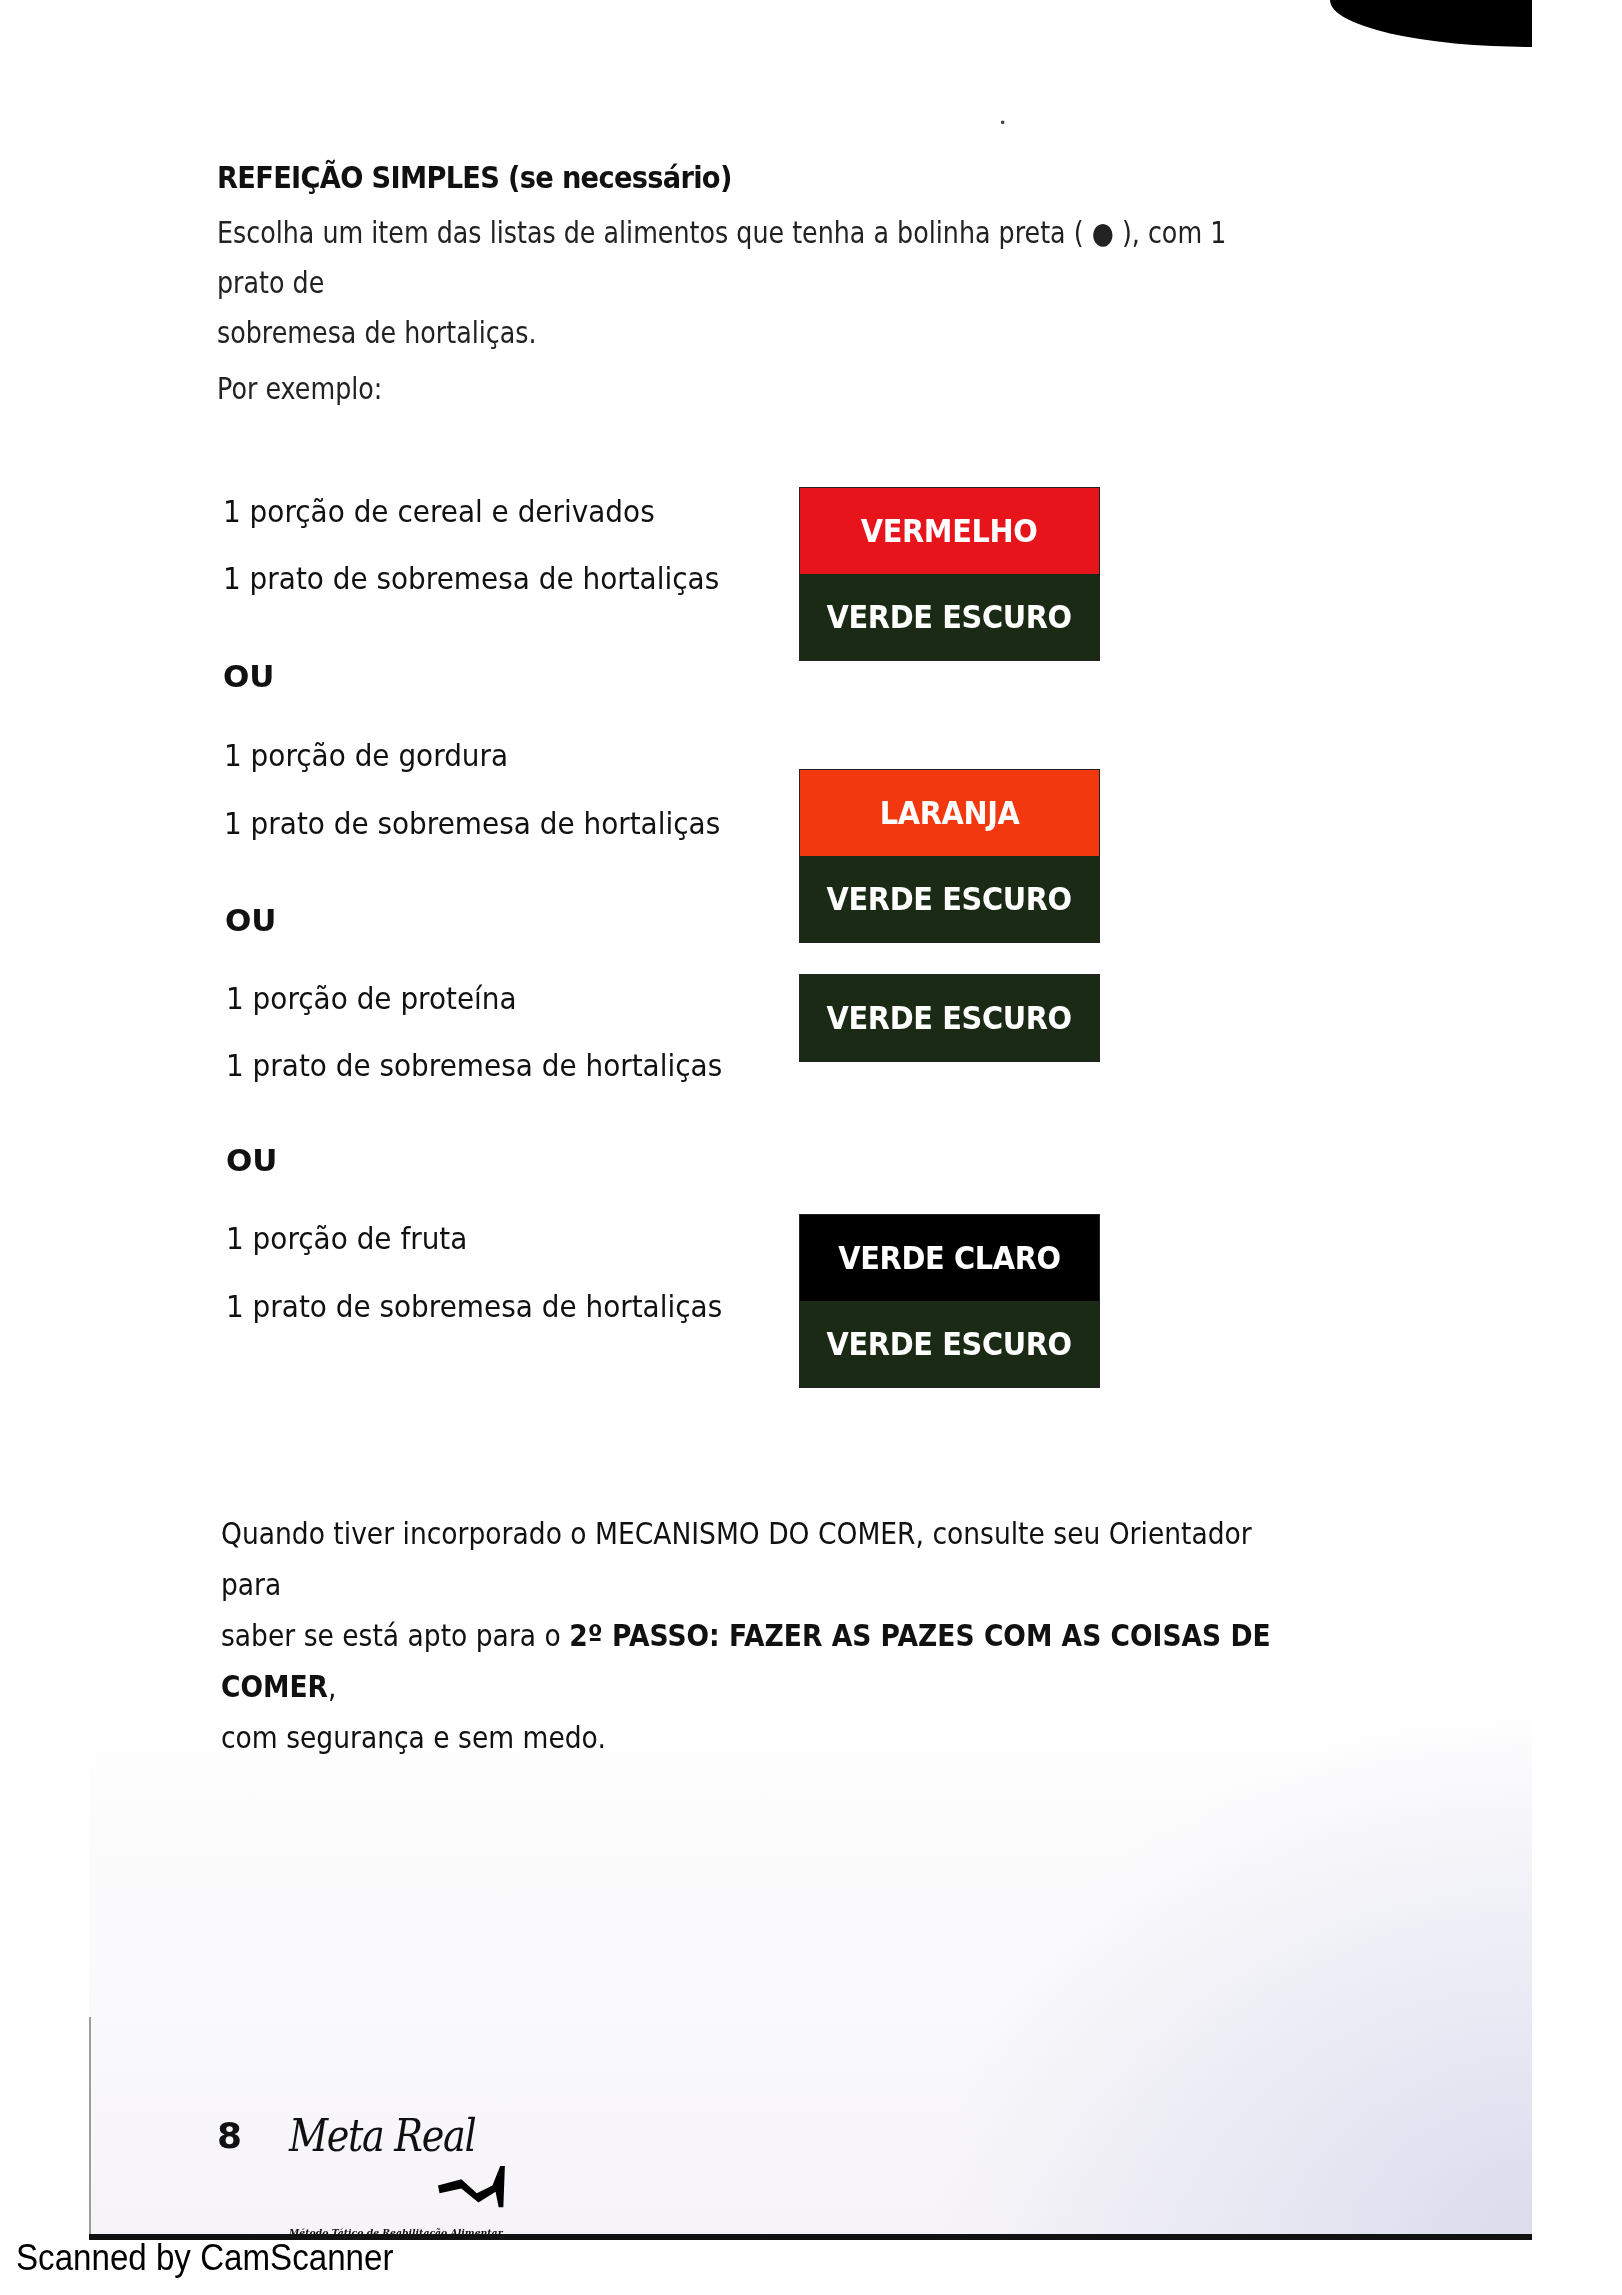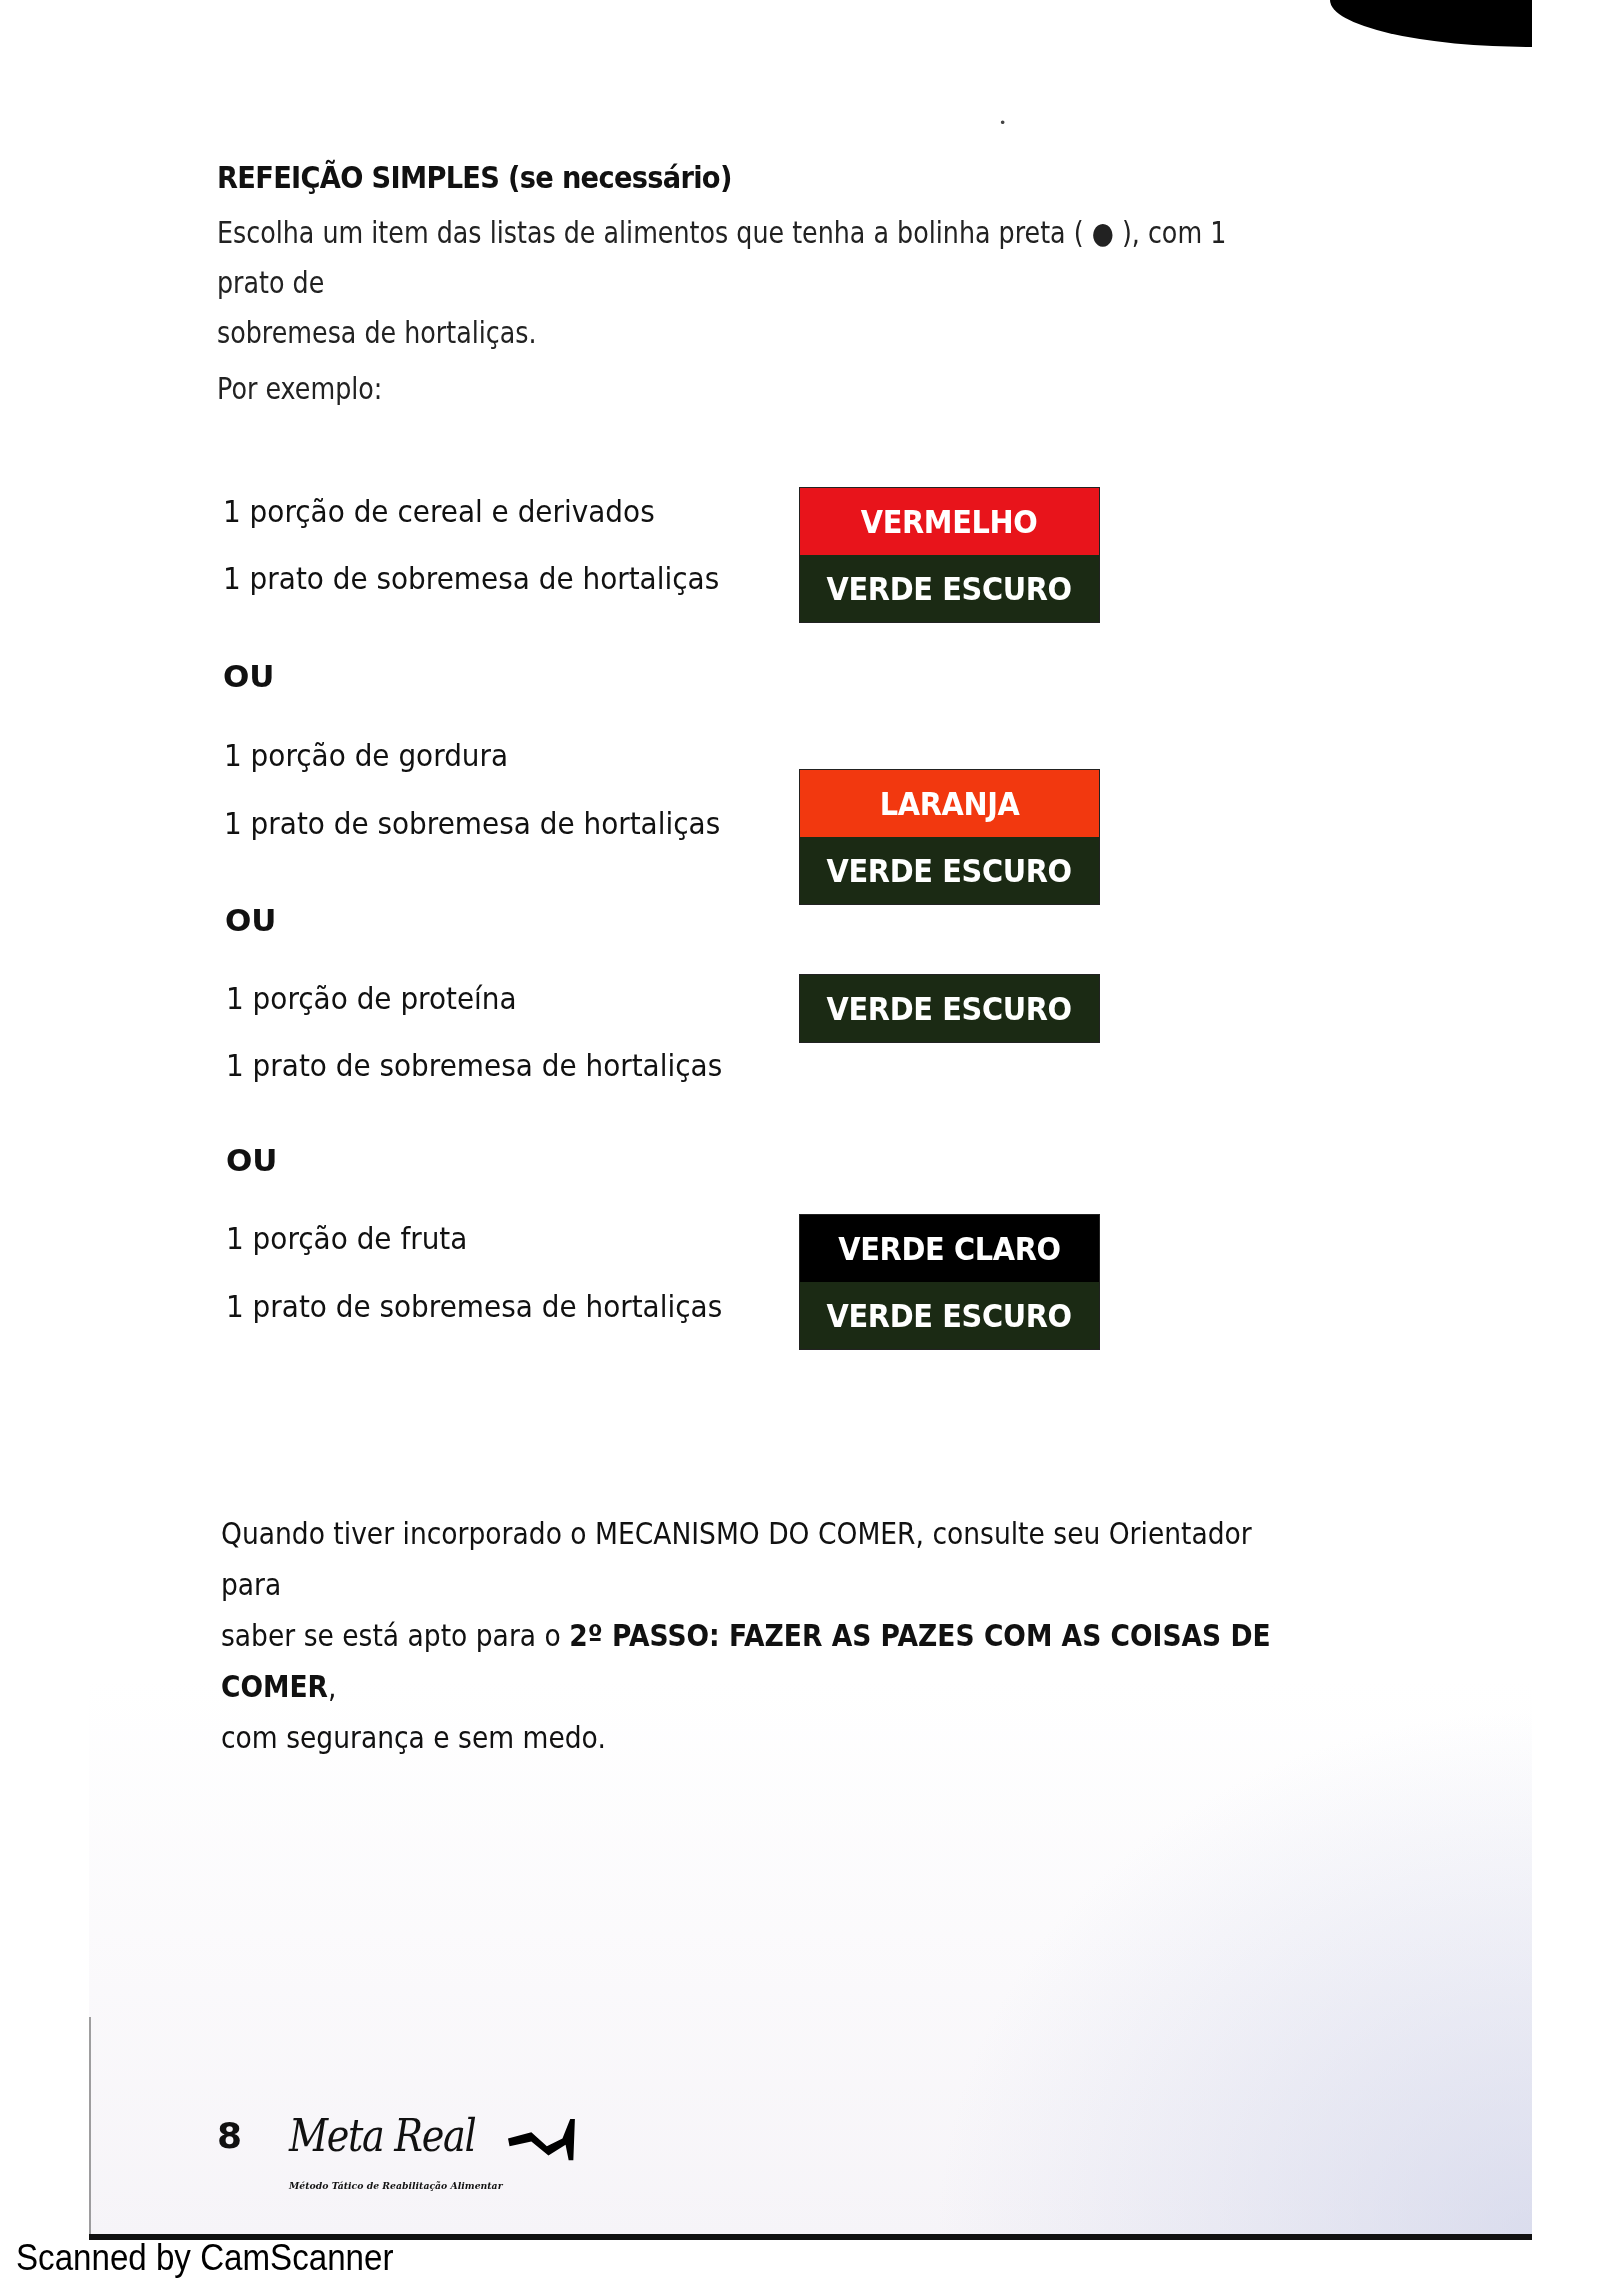--- a/index.html
+++ b/index.html
@@ -27,31 +27,31 @@
     font-size: 36px; color: #000; transform: scaleX(.92); transform-origin: left;
   }
   .title { position: absolute; left: 217px; top: 159px; font-size: 31px; font-weight: bold; letter-spacing: -0.8px; transform: scaleX(.88); transform-origin: left; }
   .intro { position: absolute; left: 217px; top: 208px; width: 1241px; font-size: 29.5px; line-height: 50px; transform: scaleX(.86); transform-origin: left; color: #222; }
   .intro p { margin: 0; }
   .ex-label { position: absolute; left: 217px; top: 372px; font-size: 29.5px; color: #222; transform: scaleX(.86); transform-origin: left; }
   .row-label { position: absolute; font-size: 31px; color: #111; transform: scaleX(.9); transform-origin: left; }
   .ou { position: absolute; font-size: 31px; font-weight: bold; margin-top: 8px; }
   .tag { position: absolute; left: 799px; width: 299px; border: 1.6px solid #222; }
   .tag .top, .tag .bot {
-    height: 67px; display: flex; align-items: center; justify-content: center;
+    height: 86px; display: flex; align-items: center; justify-content: center;
     color: #fff; font-weight: bold; font-size: 32px; letter-spacing: -0.4px;
   }
   .tag .top span, .tag .bot span { transform: scaleX(.9); display: inline-block; }
   .closing { position: absolute; left: 221px; top: 1509px; width: 1210px; font-size: 29.5px; line-height: 51px; color: #111; transform: scaleX(.9); transform-origin: left; }
   .closing p { margin: 0; }
   .closing b { font-weight: bold; }
   .footer { position: absolute; left: 217px; top: 2109px; display: flex; align-items: flex-start; }
   .page-num { font-size: 36px; font-weight: bold; margin-right: 47px; margin-top: 6.2px; }
   .logo { display: flex; flex-direction: column; }
-  .logo-main { display: flex; align-items: flex-end; }
+  .logo-main { display: flex; align-items: flex-end; flex-direction: column; }
   .logo-text { font-family: "DejaVu Serif", "Liberation Serif", serif; font-style: italic; font-size: 45px; letter-spacing: -1.6px; transform: scaleX(.85); transform-origin: left; }
   .logo-sub { font-family: "DejaVu Serif", serif; font-style: italic; font-weight: bold; font-size: 9.3px; margin-top: 18px; }
 </style>
 </head>
 <body>
 
 <div class="page"></div>
 <div class="bottom-shade"></div>
 <div class="page-left-edge"></div>
 <div class="corner"></div>

